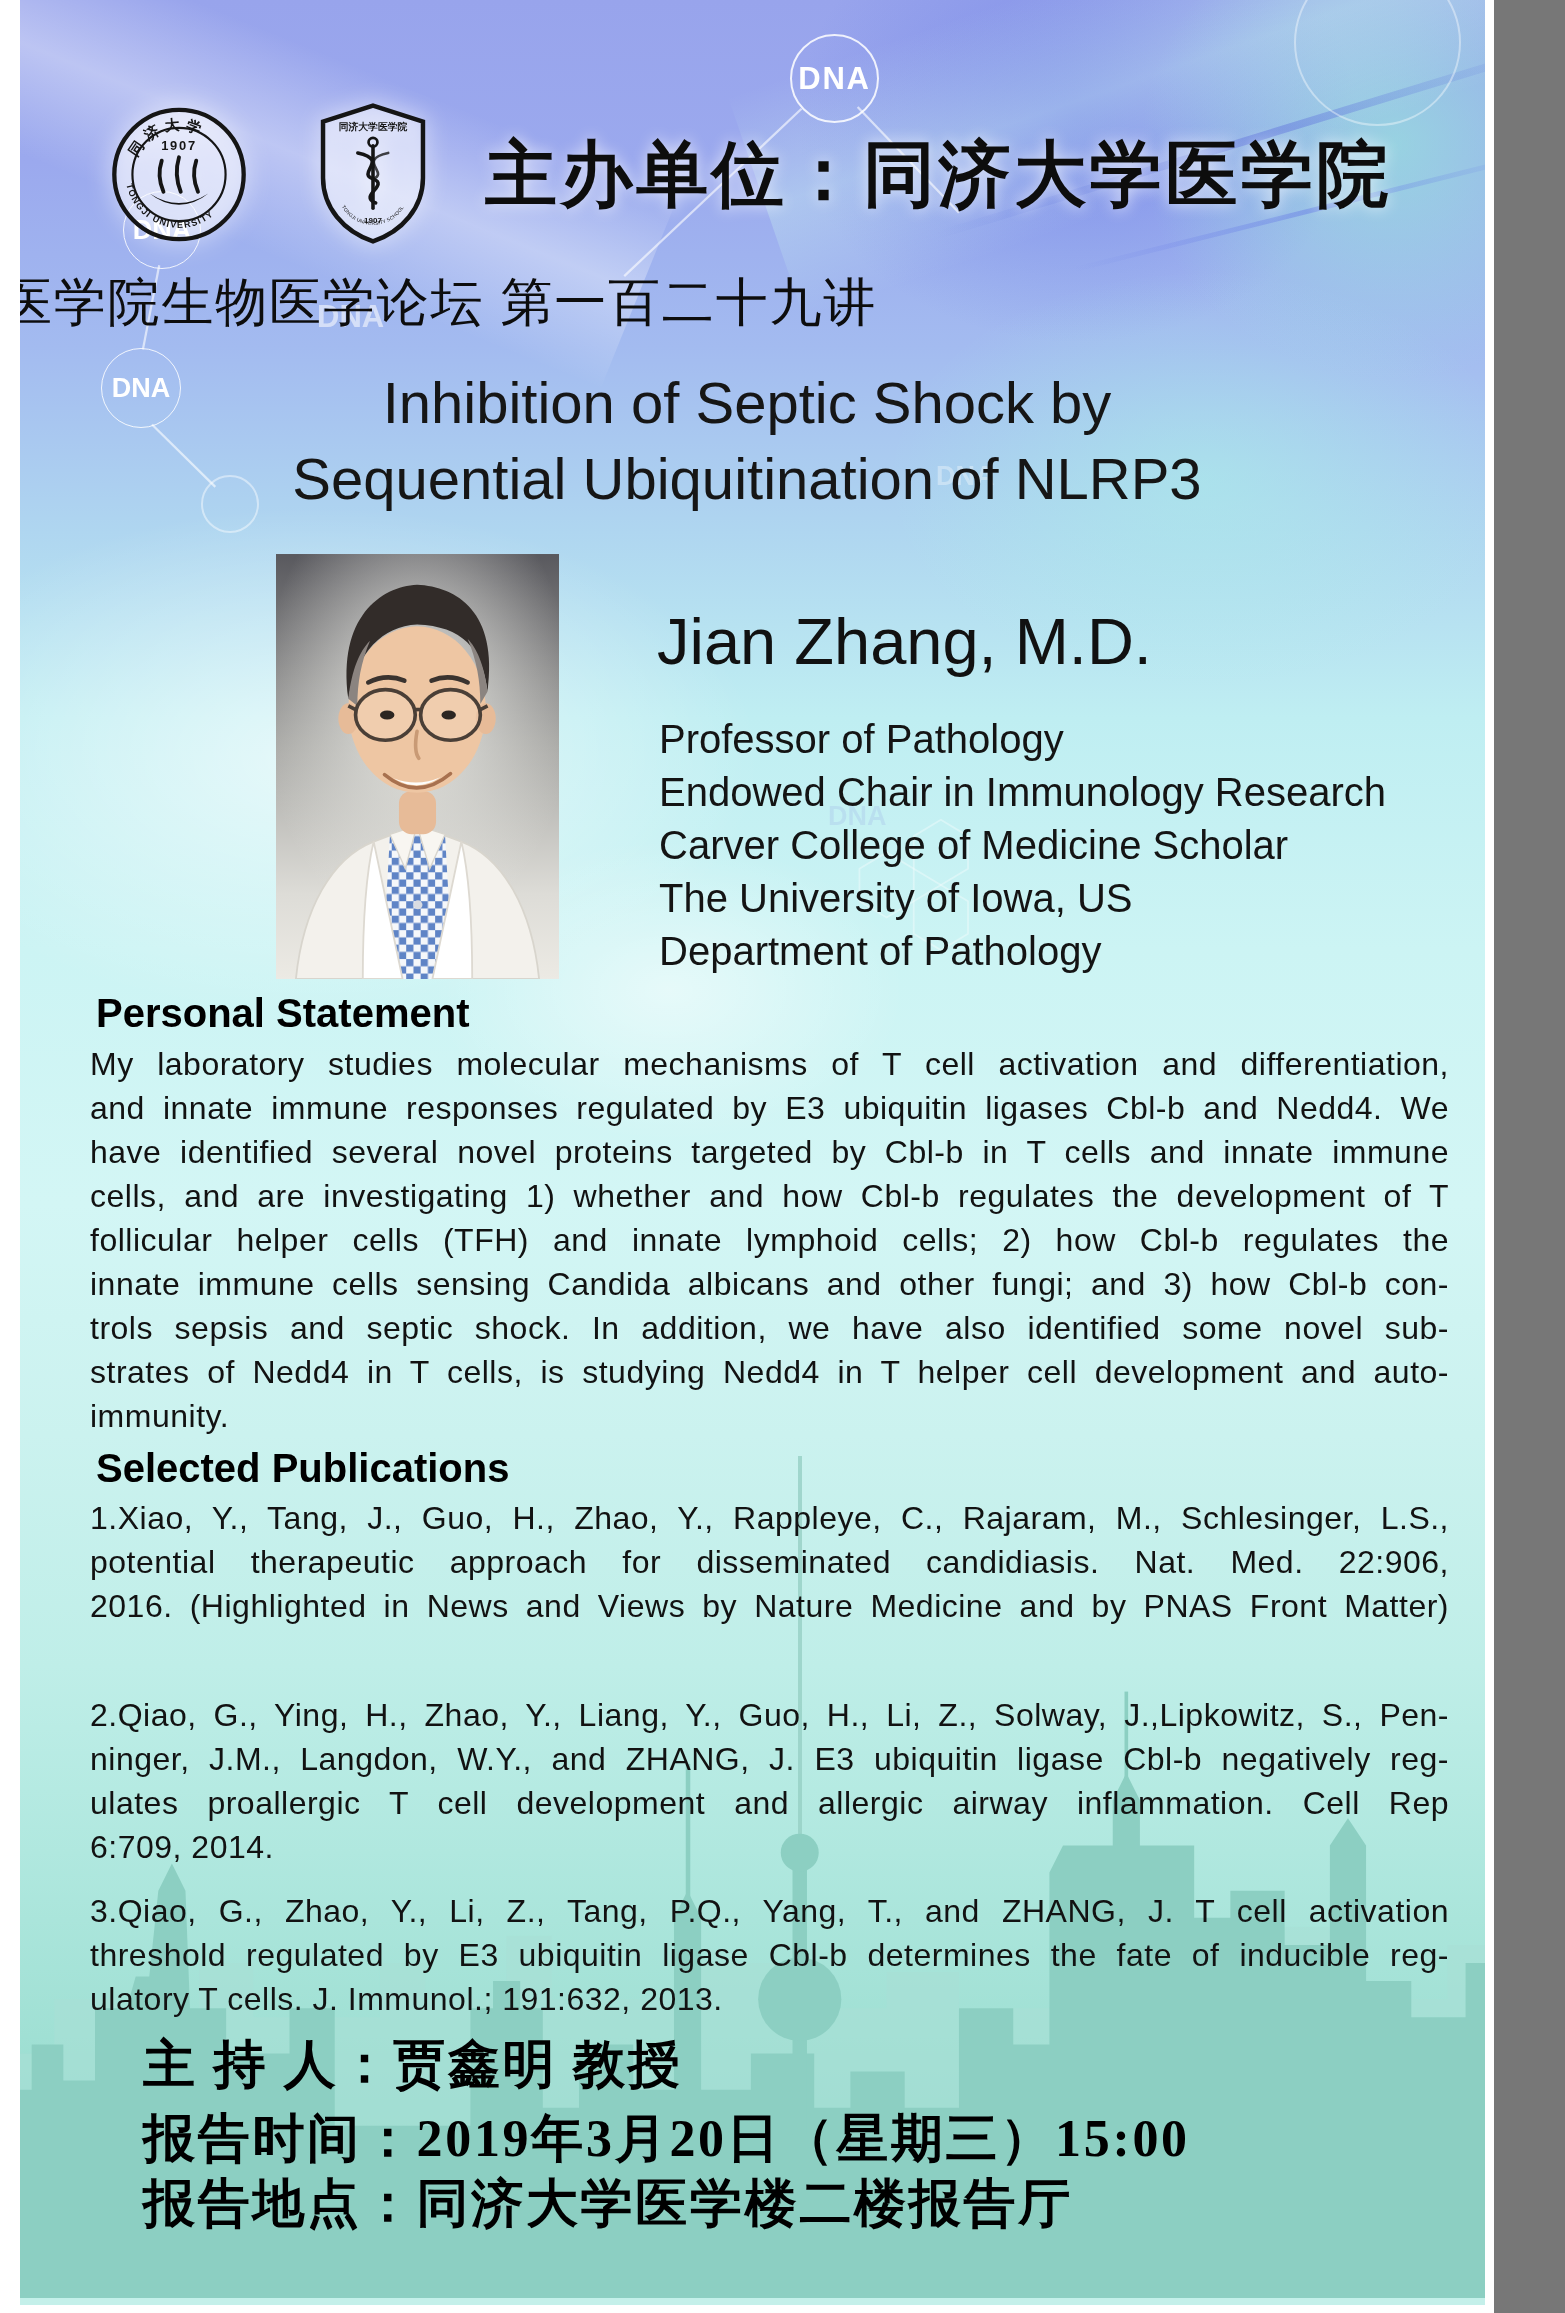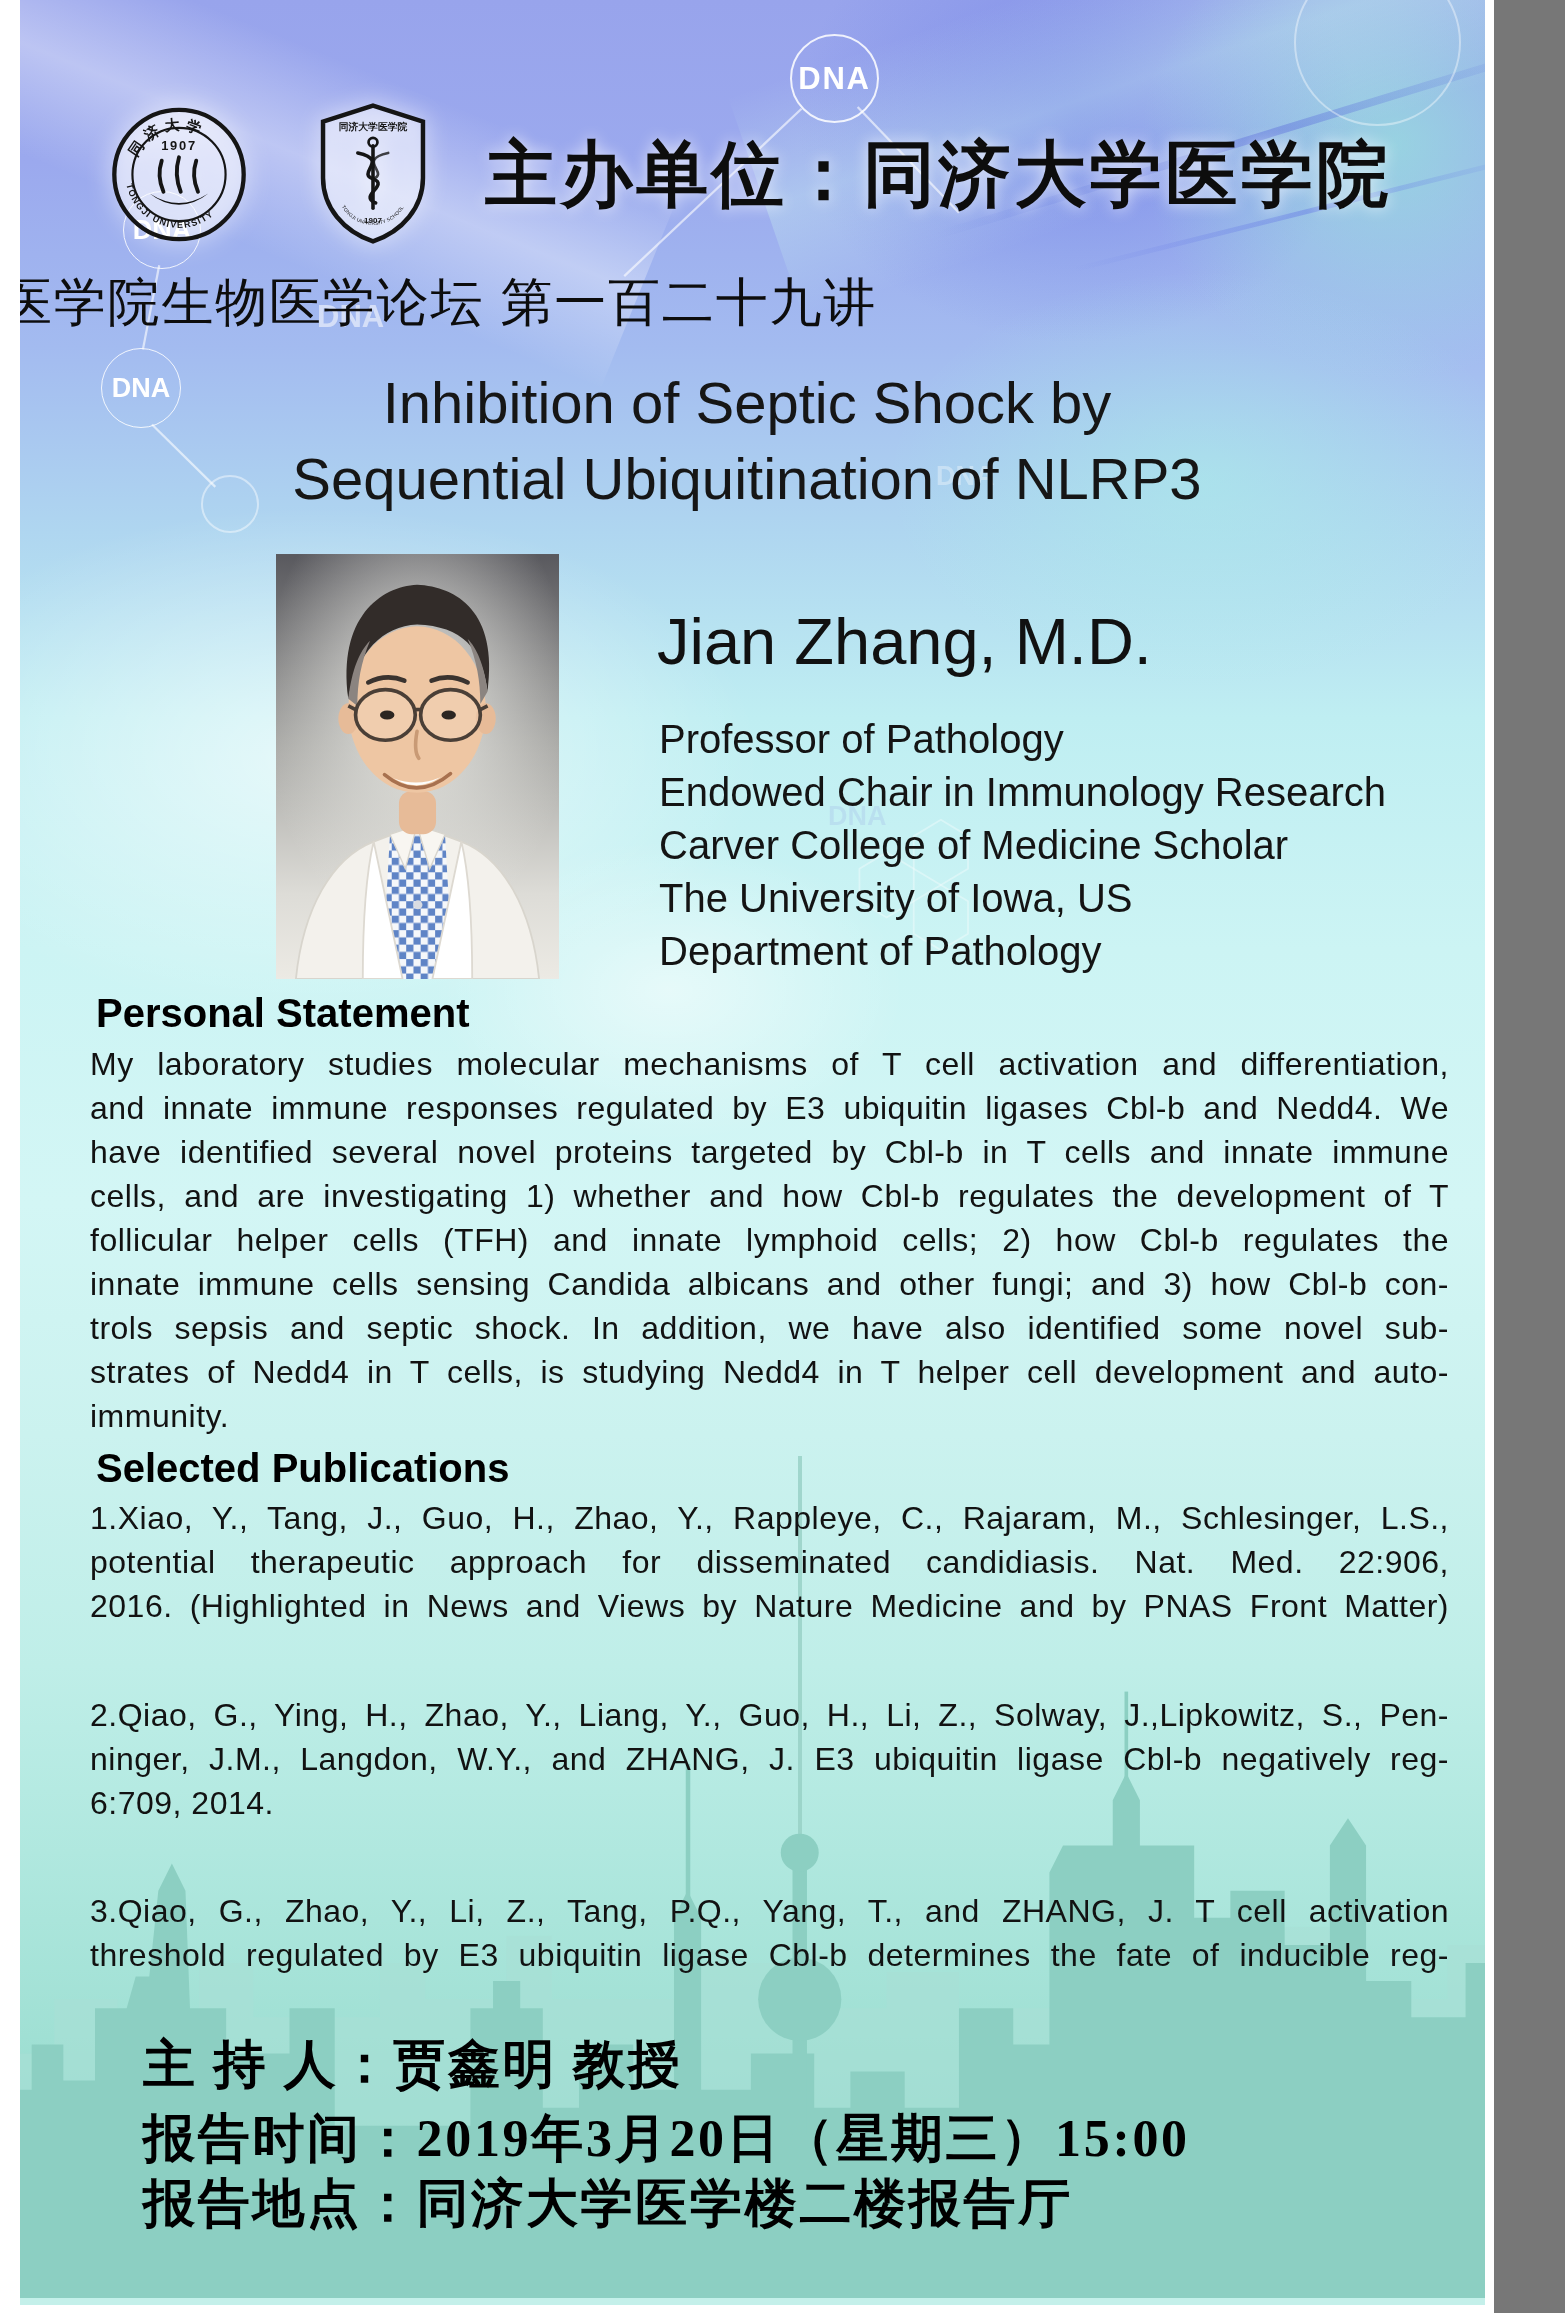--- a/index.html
+++ b/index.html
@@ -236,26 +236,28 @@
 
   <div class="abs bodyblock pub" style="left:90px;top:1496px;z-index:5;">
     <div class="ln jl">1.Xiao, Y., Tang, J., Guo, H., Zhao, Y., Rappleye, C., Rajaram, M., Schlesinger, L.S.,</div>
     <div class="ln jl">potential therapeutic approach for disseminated candidiasis.  Nat. Med. 22:906,</div>
     <div class="ln jl">2016. (Highlighted in News and Views by Nature Medicine and by PNAS Front Matter)</div>
   </div>
 
   <div class="abs bodyblock pub" style="left:90px;top:1693px;z-index:5;">
     <div class="ln jl">2.Qiao, G., Ying, H., Zhao, Y., Liang, Y., Guo, H., Li, Z., Solway, J.,Lipkowitz, S., Pen-</div>
     <div class="ln jl">ninger, J.M., Langdon, W.Y., and ZHANG, J. E3 ubiquitin ligase Cbl-b negatively reg-</div>
+    <div class="ln jl">ulates proallergic T cell development and allergic airway inflammation. Cell Rep</div>
     <div class="ln ll">6:709, 2014.</div>
   </div>
 
   <div class="abs bodyblock pub" style="left:90px;top:1889px;z-index:5;">
     <div class="ln jl">3.Qiao, G., Zhao, Y., Li, Z., Tang, P.Q., Yang, T., and ZHANG, J.  T cell activation</div>
     <div class="ln jl">threshold regulated by E3 ubiquitin ligase Cbl-b determines the fate of inducible reg-</div>
+    <div class="ln ll">ulatory T cells. J. Immunol.; 191:632, 2013.</div>
   </div>
 
   <div class="abs footer-cn" style="left:143px;top:2030px;z-index:5;">主 持 人：贾鑫明 教授</div>
   <div class="abs footer-cn" style="left:143px;top:2104px;z-index:5;">报告时间：2019年3月20日（星期三）15:00</div>
   <div class="abs footer-cn" style="left:143px;top:2169px;z-index:5;">报告地点：同济大学医学楼二楼报告厅</div>
 
   <div class="edge" style="left:0;top:0;width:20px;height:2314px;"></div>
   <div class="edge" style="right:0;top:0;width:9px;height:2314px;"></div>
   <div class="streak" style="left:0;bottom:9px;width:1566px;height:7.2px;background:#c4f0ea;z-index:39;"></div>
   <div class="edge" style="left:0;bottom:0;width:1566px;height:9px;"></div>

